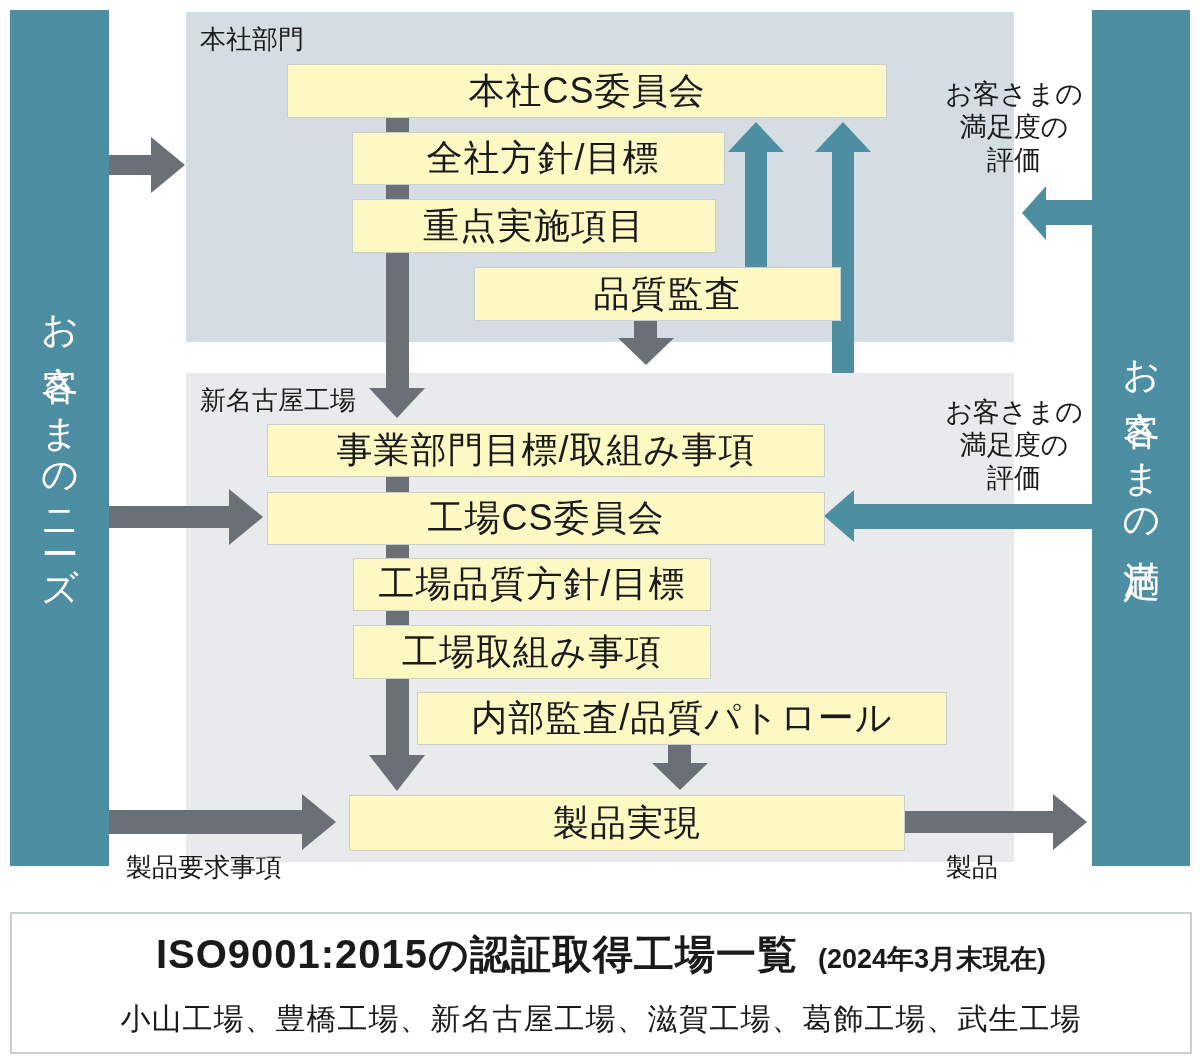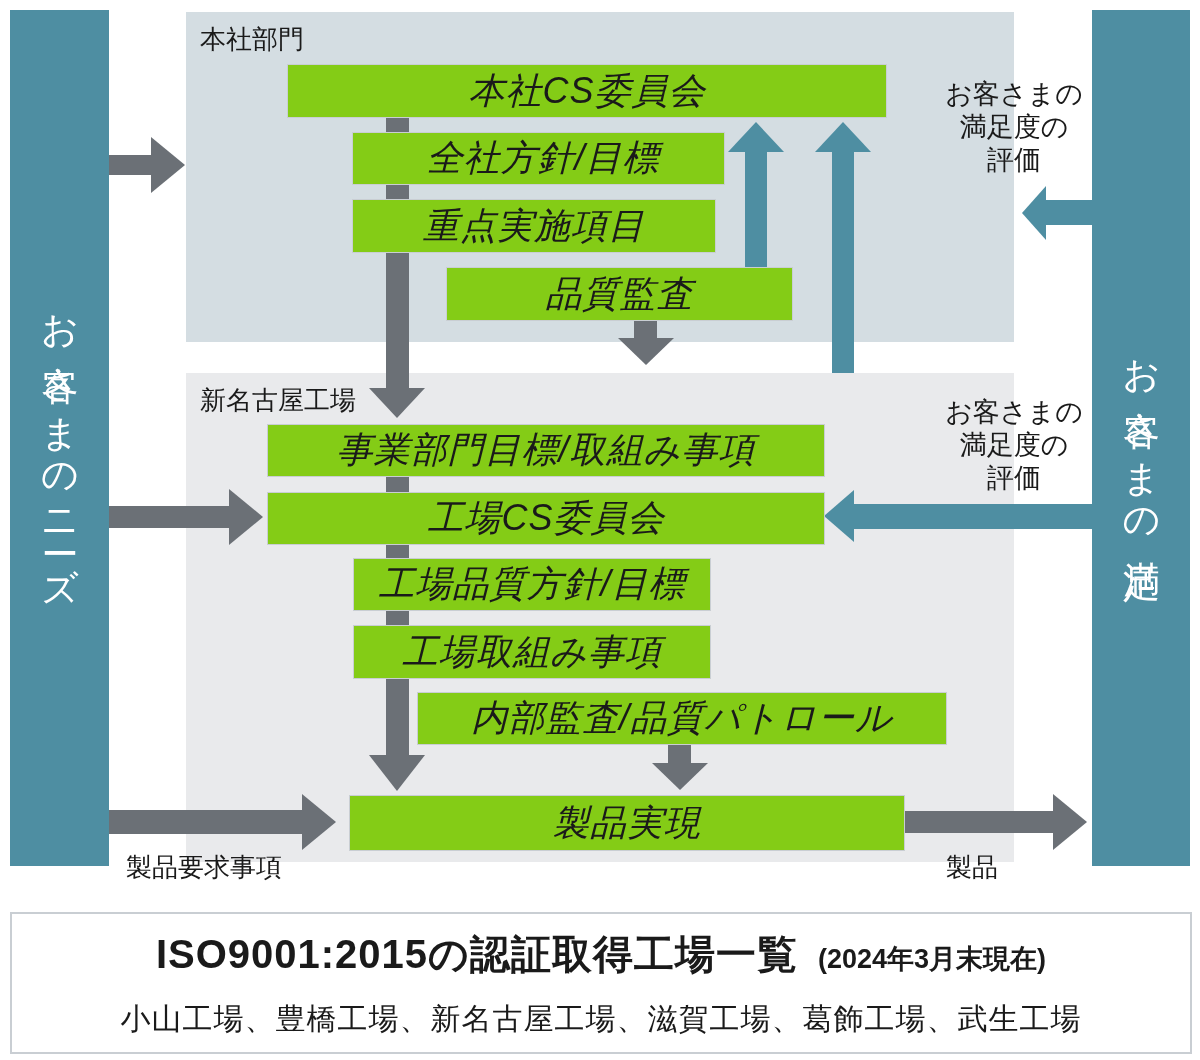--- a/index.html
+++ b/index.html
@@ -15,23 +15,23 @@
   .canvas{position:relative;width:1200px;height:1060px;background:#fff;overflow:hidden;}
 
   .vbar{position:absolute;background:var(--teal);display:flex;align-items:center;justify-content:center;}
   .vbar-label{writing-mode:vertical-rl;text-orientation:mixed;color:#fff;font-size:37px;letter-spacing:6px;font-weight:500;}
 
   .section{position:absolute;}
   .section.hq{background:var(--hq-bg);}
   .section.div{background:var(--div-bg);}
   .section-label{position:absolute;font-size:26px;color:var(--ink);font-weight:500;}
 
-  .wbox{position:absolute;background:#84cc16;border:1px solid var(--box-border);
+  .wbox{position:absolute;background:#fef9c3;border:1px solid var(--box-border);
         display:flex;align-items:center;justify-content:center;
-        font-size:36px;color:var(--ink);z-index:3;letter-spacing:1px;font-style:italic;}
+        font-size:36px;color:var(--ink);z-index:3;letter-spacing:1px;}
 
   .shaft{position:absolute;z-index:1;}
   .shaft.gray{background:var(--gray);}
   .shaft.teal{background:var(--teal);}
   .head{position:absolute;width:0;height:0;border-style:solid;z-index:1;}
 
   .note{position:absolute;font-size:27px;line-height:33px;text-align:center;color:var(--ink);z-index:4;width:170px;}
   .corridor-label{position:absolute;font-size:26px;color:var(--ink);z-index:4;}
 
   .footer{position:absolute;left:10px;top:912px;width:1178px;height:138px;
@@ -92,21 +92,21 @@
 
   <div class="shaft teal" style="left:1046px;top:200px;width:46px;height:25px;"></div>
   <div class="head" style="left:1022px;top:186px;border-width:27px 24px 27px 0;border-color:transparent var(--teal) transparent transparent;"></div>
 
   <div class="shaft teal" style="left:854px;top:504px;width:238px;height:25px;"></div>
   <div class="head" style="left:824px;top:490px;border-width:26px 30px 26px 0;border-color:transparent var(--teal) transparent transparent;"></div>
 
   <div class="wbox" style="left:287px;top:64px;width:598px;height:52px;">本社CS委員会</div>
   <div class="wbox" style="left:352px;top:132px;width:362px;height:51px;padding-left:9px;">全社方針/目標</div>
   <div class="wbox" style="left:352px;top:199px;width:362px;height:52px;">重点実施項目</div>
-  <div class="wbox" style="left:446px;top:267px;width:345px;height:52px;">品質監査</div>
+  <div class="wbox" style="left:474px;top:267px;width:345px;height:52px;padding-left:20px;">品質監査</div>
 
   <div class="wbox" style="left:267px;top:424px;width:556px;height:51px;">事業部門目標/取組み事項</div>
   <div class="wbox" style="left:267px;top:492px;width:556px;height:51px;">工場CS委員会</div>
   <div class="wbox" style="left:353px;top:558px;width:356px;height:51px;">工場品質方針/目標</div>
   <div class="wbox" style="left:353px;top:625px;width:356px;height:52px;">工場取組み事項</div>
   <div class="wbox" style="left:417px;top:692px;width:528px;height:51px;">内部監査/品質パトロール</div>
   <div class="wbox" style="left:349px;top:795px;width:554px;height:54px;">製品実現</div>
 
   <div class="note" style="left:929px;top:78px;">
     <div>お客さまの</div>

